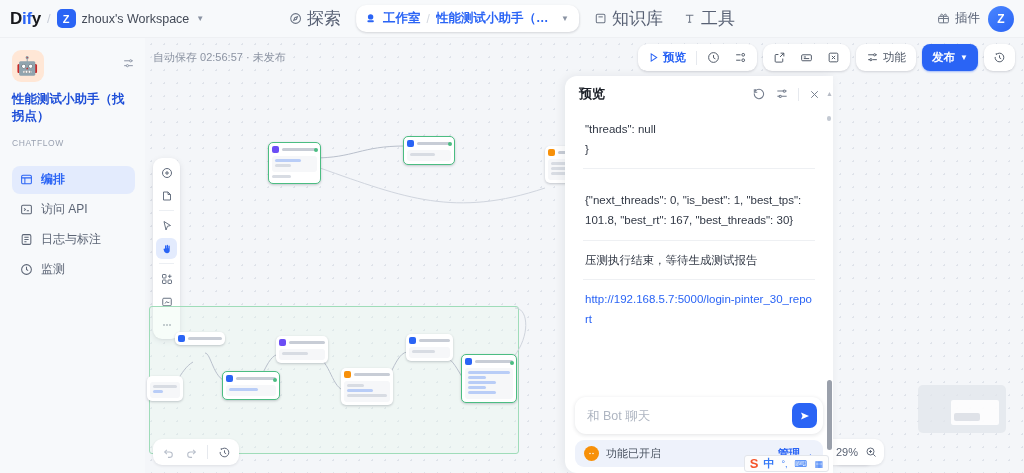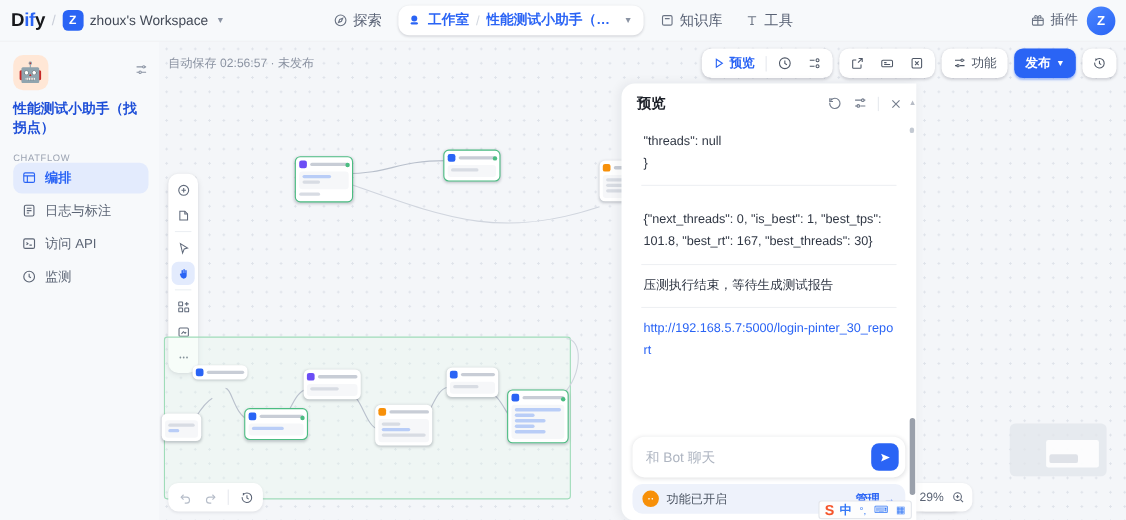--- a/index.html
+++ b/index.html
@@ -27,21 +27,21 @@
   }
   .ws-name { font-size: 12.5px; color: #434a57; }
   .caret { font-size: 8px; color: #8a93a3; margin-left: 1px; }
 
   .nav-center {
     position: absolute; left: 50%; transform: translateX(-50%);
     display: flex; align-items: center; gap: 2px;
   }
   .nav-item {
     display: flex; align-items: center; gap: 5px; padding: 6px 9px;
-    font-size: 13px; color: #586174; border-radius: 8px; cursor: pointer;
+    font-size: 17px; color: #586174; border-radius: 8px; cursor: pointer;
     white-space: nowrap;
   }
   .nav-pill {
     display: flex; align-items: center; gap: 6px;
     background: #fff; border-radius: 10px; padding: 5px 10px 5px 8px;
     box-shadow: 0 1px 3px rgba(16,24,40,.10), 0 1px 2px rgba(16,24,40,.06);
     margin: 0 4px;
   }
   .nav-pill .blue { color: #2a64f5; font-weight: 600; font-size: 12.5px; }
   .nav-pill .app-name { color: #2a64f5; font-weight: 600; font-size: 12.5px; max-width: 118px;
@@ -66,21 +66,21 @@
     position: absolute; left: 0; top: 38px; width: 145px; height: 435px;
     background: #f7f9fb; padding: 12px 10px 0 12px;
   }
   .app-icon-row { display: flex; align-items: flex-start; justify-content: space-between; }
   .app-icon {
     width: 32px; height: 32px; border-radius: 9px; background: #ffe7d6;
     display: flex; align-items: center; justify-content: center; font-size: 18px;
   }
   .app-title { margin-top: 9px; font-size: 12.5px; font-weight: 700; color: #1d4ed8; line-height: 1.35; }
   .app-sub { margin-top: 13px; font-size: 8.5px; color: #9aa2b1; letter-spacing: .6px; }
-  .menu { display: flex; flex-direction: column; gap: 2px; }
+  .menu { margin-top: 18px; display: flex; flex-direction: column; gap: 2px; }
   .menu-item {
     display: flex; align-items: center; gap: 8px; height: 28px;
     padding: 0 8px; border-radius: 8px; font-size: 12px; color: #5c6575; cursor: pointer;
   }
   .menu-item.active { background: #e3ebfd; color: #2a64f5; font-weight: 600; }
 
   
   .canvas {
     position: absolute; left: 145px; top: 38px; width: 879px; height: 435px;
     background: #f4f6f9;
@@ -333,34 +333,34 @@
             <svg width="13" height="13" viewBox="0 0 24 24" fill="none" stroke="currentColor" stroke-width="1.9">
               <rect x="3" y="4" width="18" height="16" rx="2.5"></rect>
               <path d="M3 9h18M9 9v11"></path>
             </svg>
           </span>
         <span>编排</span>
       </div>
       <div class="menu-item">
         <span class="ic">
             <svg width="13" height="13" viewBox="0 0 24 24" fill="none" stroke="currentColor" stroke-width="1.9">
+              <rect x="3" y="4" width="18" height="16" rx="2.5"></rect>
+              <path d="M7.5 10l2.5 2-2.5 2M12.5 14.5h4"></path>
+            </svg>
+          </span>
+        <span>访问 API</span>
+      </div>
+      <div class="menu-item">
+        <span class="ic">
+            <svg width="13" height="13" viewBox="0 0 24 24" fill="none" stroke="currentColor" stroke-width="1.9">
               <rect x="4" y="3" width="16" height="18" rx="2.5"></rect>
               <path d="M8 8h8M8 12h8M8 16h4"></path>
             </svg>
           </span>
         <span>日志与标注</span>
-      </div>
-      <div class="menu-item">
-        <span class="ic">
-            <svg width="13" height="13" viewBox="0 0 24 24" fill="none" stroke="currentColor" stroke-width="1.9">
-              <rect x="3" y="4" width="18" height="16" rx="2.5"></rect>
-              <path d="M7.5 10l2.5 2-2.5 2M12.5 14.5h4"></path>
-            </svg>
-          </span>
-        <span>访问 API</span>
       </div>
       <div class="menu-item">
         <span class="ic">
             <svg width="13" height="13" viewBox="0 0 24 24" fill="none" stroke="currentColor" stroke-width="1.9">
               <circle cx="12" cy="12" r="9"></circle>
               <path d="M12 7v5l3 2"></path>
             </svg>
           </span>
         <span>监测</span>
       </div>

